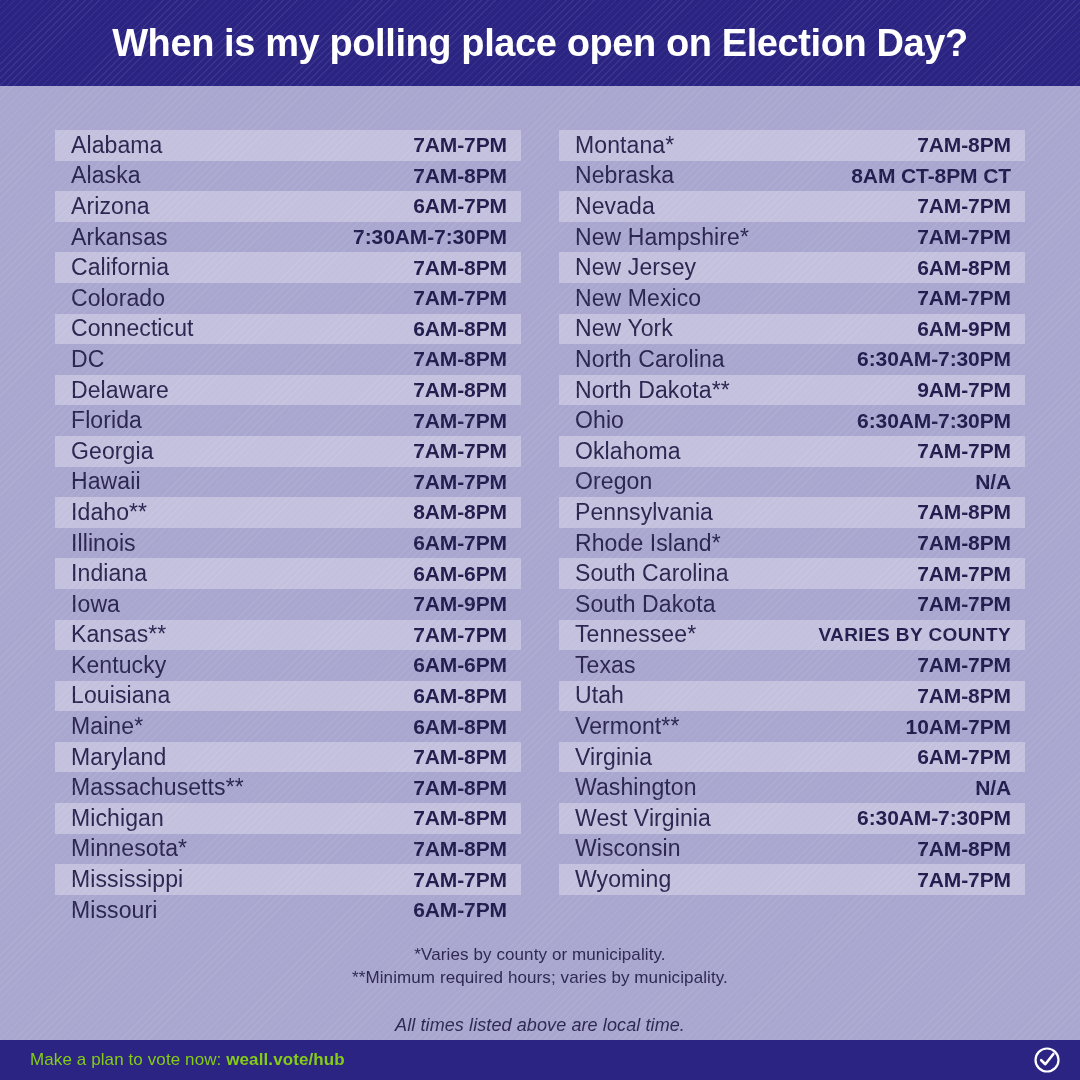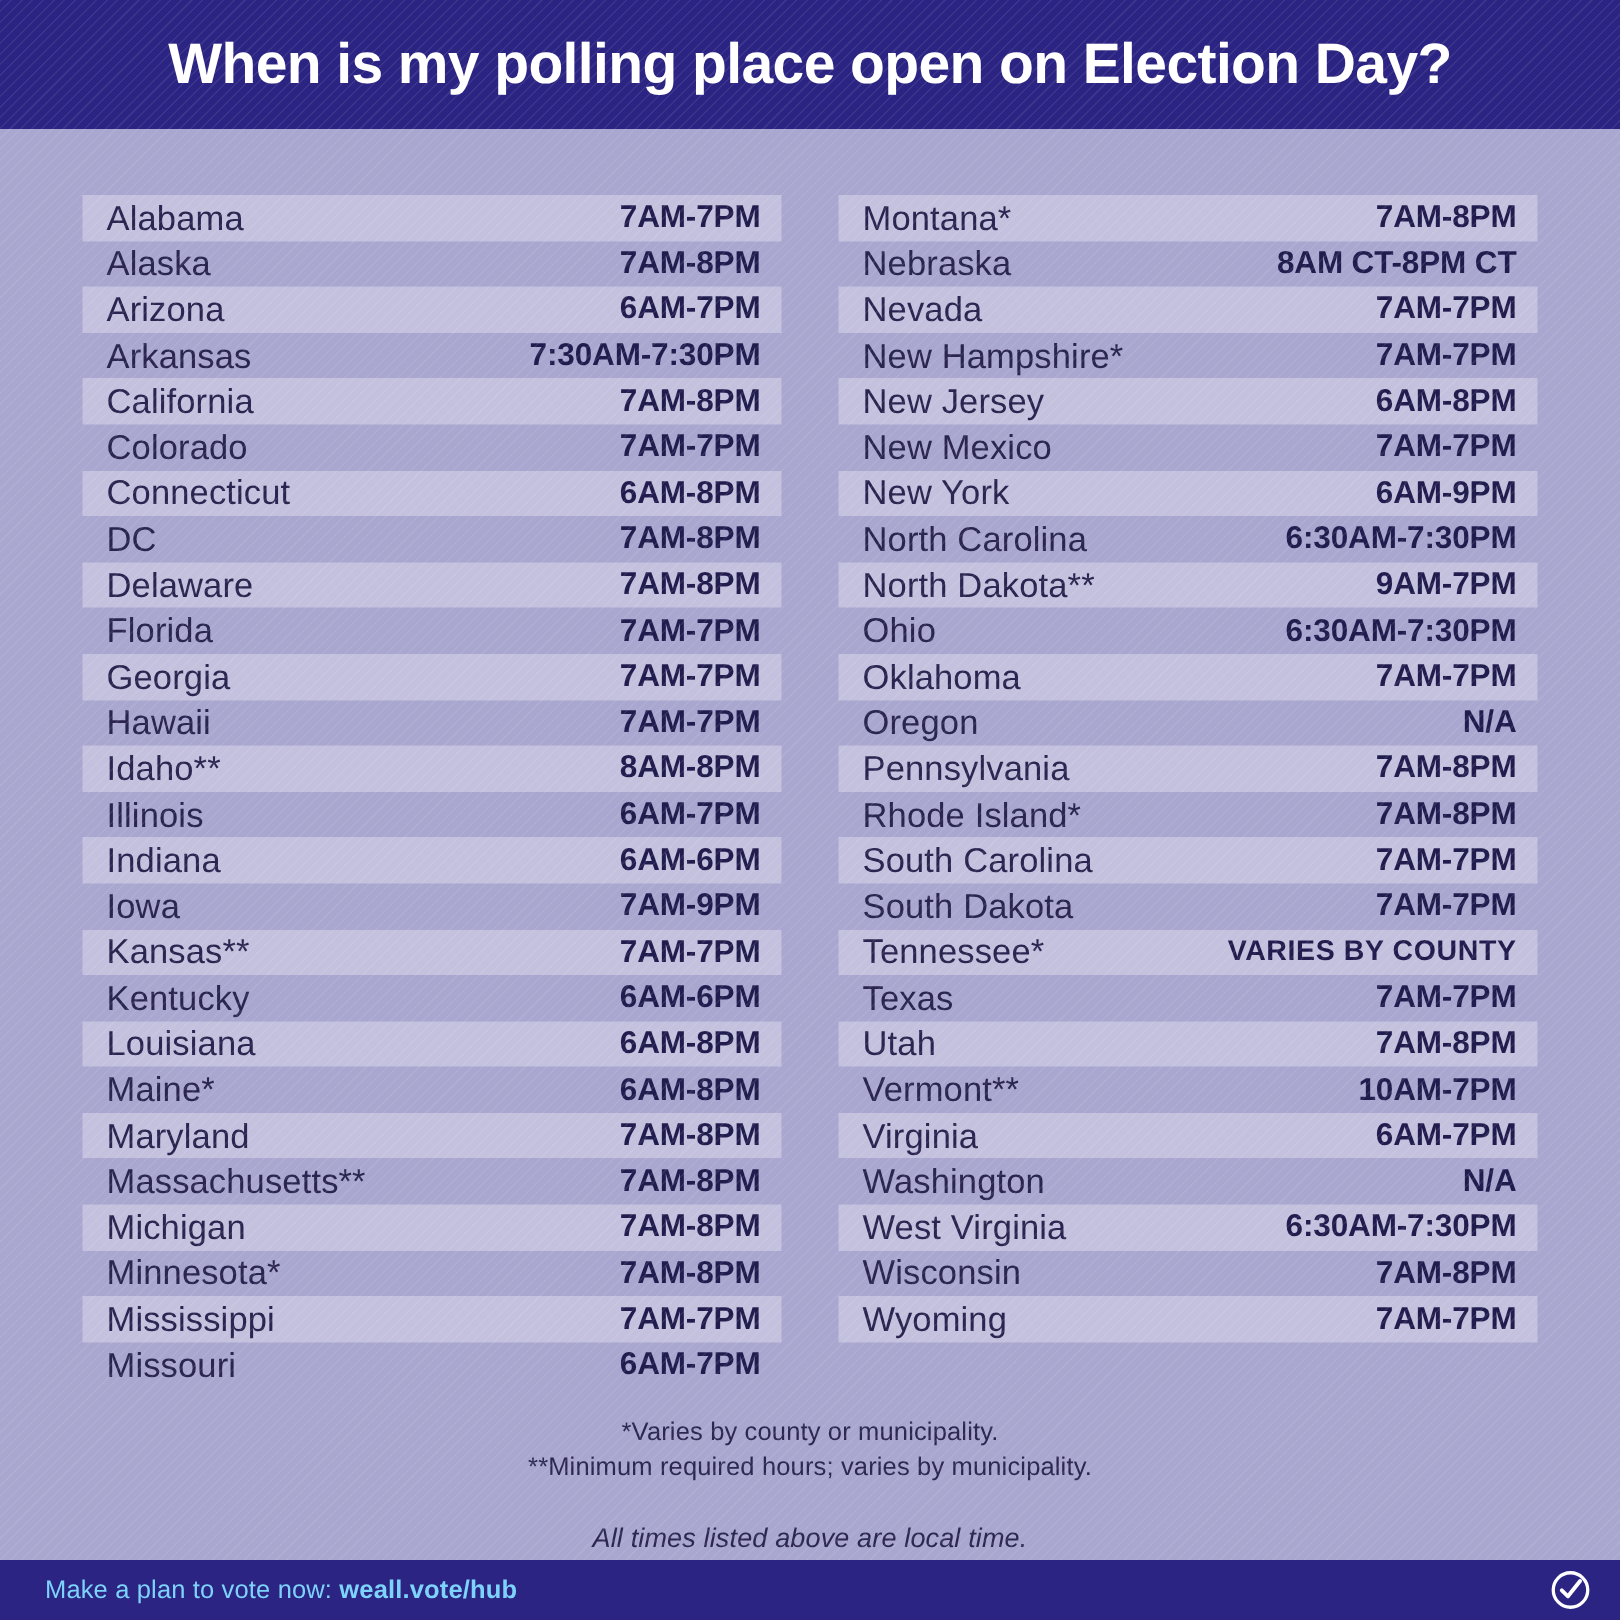--- a/index.html
+++ b/index.html
@@ -129,21 +129,21 @@
     bottom: 0; left: 0;
     width: 1080px;
     height: 40px;
     background: #2b2482;
     display: flex;
     align-items: center;
     z-index: 6;
     padding: 0 20px 0 30px;
   }
   .footer-text {
-    color: #7dd3fc;
+    color: #84cc16;
     font-size: 17px;
     letter-spacing: 0.1px;
   }
   .footer-text b { font-weight: bold; }
   .footer-logo {
     margin-left: auto;
     width: 26px; height: 26px;
     display: flex; align-items: center; justify-content: center;
   }
 </style>

